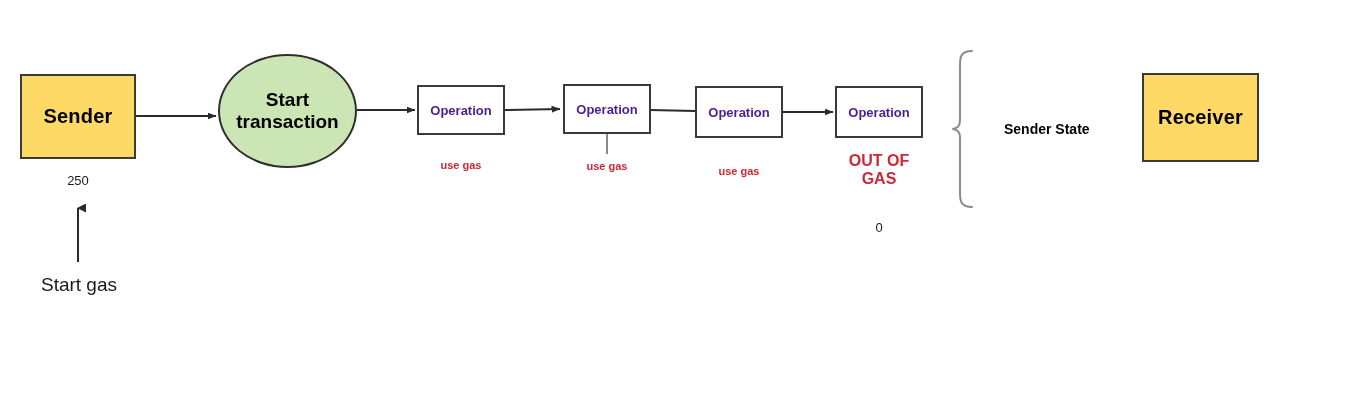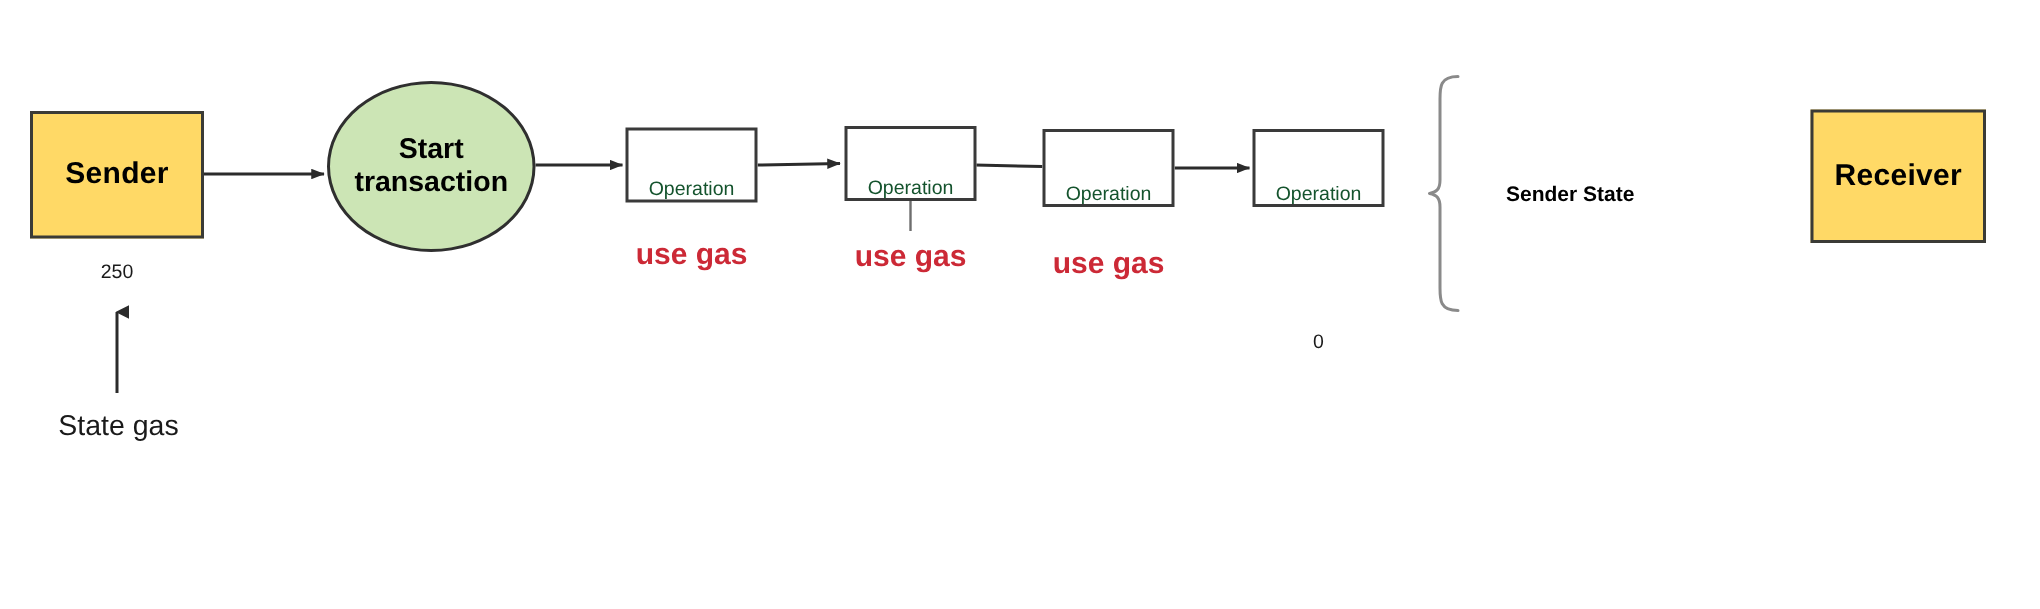--- a/index.html
+++ b/index.html
@@ -43,41 +43,40 @@
     border-radius: 50%;
     color: #000000;
     font-weight: bold;
     font-size: 19px;
     line-height: 1.15;
   }
   
   .op-box {
     background: #ffffff;
     border: 2px solid #3a3a3a;
-    color: #14532d;
+    color: #4c1d95;
     font-size: 13px;
-    font-weight: normal;
-    align-items: flex-end;
+    font-weight: bold;
   }
   
   .label {
     position: absolute;
     color: #000000;
     white-space: nowrap;
   }
   .gas-amount {
     font-size: 13px;
     color: #1a1a1a;
   }
   .start-gas-label {
     font-size: 19px;
     color: #1a1a1a;
   }
   .use-gas {
-    font-size: 20px;
+    font-size: 11px;
     font-weight: bold;
     color: #cc2936;
   }
   .out-of-gas {
     font-size: 16px;
     font-weight: bold;
     color: #cc2936;
     line-height: 1.15;
     text-align: center;
   }
@@ -132,21 +131,21 @@
              L 960 192
              C 960 200, 960 207, 972 207" fill="none" stroke="#8a8a8a" stroke-width="2" stroke-linecap="round" stroke-linejoin="round"></path>
   </svg>
 
   <div class="node actor-box" style="left:20px; top:74px; width:116px; height:85px;">
     <span>Sender</span>
   </div>
 
   <div class="label gas-amount" style="left:20px; top:173px; width:116px; text-align:center;">250</div>
 
-  <div class="label start-gas-label" style="left:14px; top:274px; width:130px; text-align:center;">State gas</div>
+  <div class="label start-gas-label" style="left:14px; top:274px; width:130px; text-align:center;">Start gas</div>
 
   <div class="node ellipse-node" style="left:218px; top:54px; width:139px; height:114px; flex-direction:column;">
     <span>Start</span>
     <span>transaction</span>
   </div>
 
   <div class="node op-box" style="left:417px; top:85px; width:88px; height:50px;">
     <span>Operation</span>
   </div>
   <div class="label use-gas" style="left:407px; top:159px; width:108px; text-align:center;">use gas</div>
@@ -157,21 +156,25 @@
   <div class="label use-gas" style="left:553px; top:160px; width:108px; text-align:center;">use gas</div>
 
   <div class="node op-box" style="left:695px; top:86px; width:88px; height:52px;">
     <span>Operation</span>
   </div>
   <div class="label use-gas" style="left:685px; top:165px; width:108px; text-align:center;">use gas</div>
 
   <div class="node op-box" style="left:835px; top:86px; width:88px; height:52px;">
     <span>Operation</span>
   </div>
+  <div class="label out-of-gas" style="left:829px; top:152px; width:100px;">
+    <span>OUT OF</span><br>
+    <span>GAS</span>
+  </div>
   <div class="label gas-amount" style="left:829px; top:220px; width:100px; text-align:center;">0</div>
 
   <div class="label revert-label" style="left:1004px; top:121px;">Sender State</div>
 
-  <div class="node actor-box" style="left:1207px; top:73px; width:117px; height:89px;">
+  <div class="node actor-box" style="left:1142px; top:73px; width:117px; height:89px;">
     <span>Receiver</span>
   </div>
 
 </div>
 
 </body></html>

